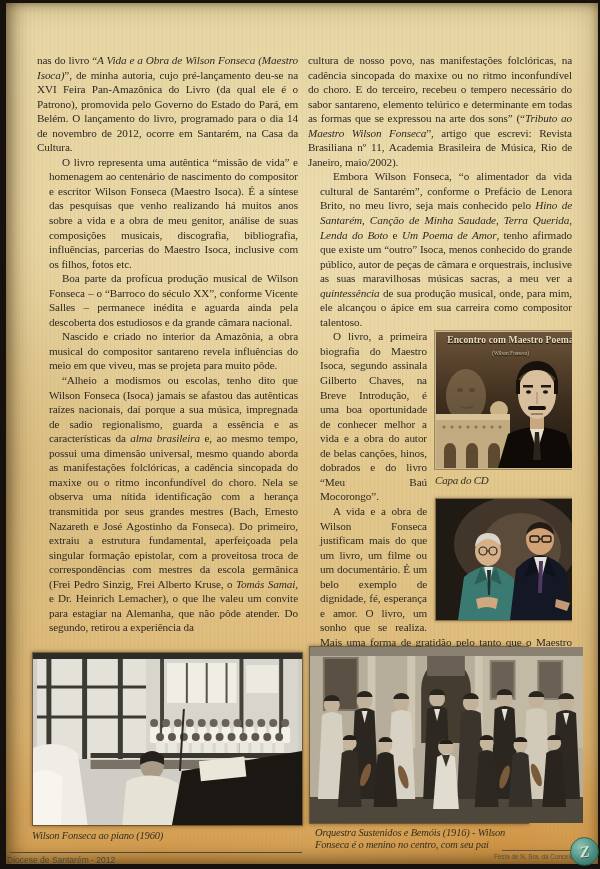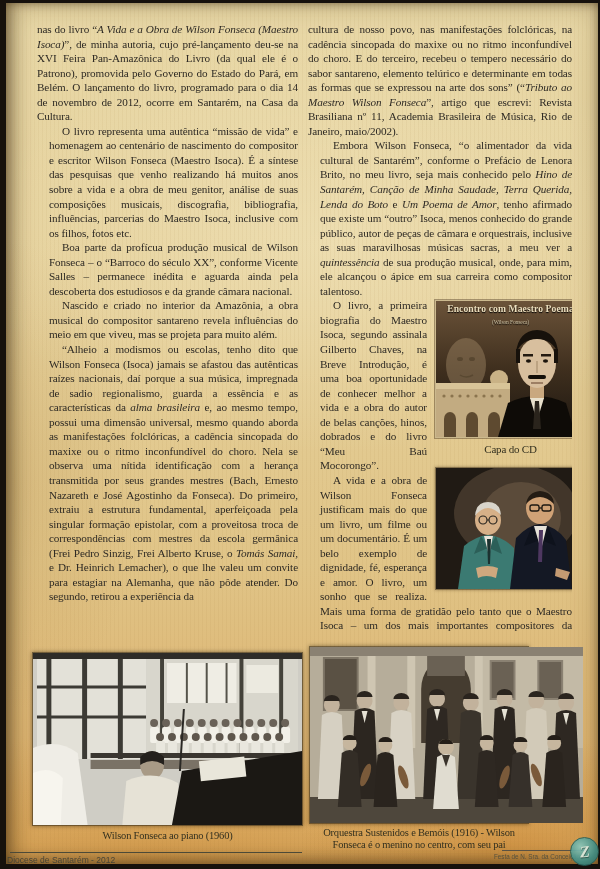--- a/index.html
+++ b/index.html
@@ -21,21 +21,21 @@
       inset 12px 0 18px -8px rgba(40,25,5,.5),
       inset -6px 0 10px -6px rgba(40,25,5,.3),
       inset 0 -10px 16px -7px rgba(40,25,5,.4),
       inset 0 6px 10px -6px rgba(40,25,5,.35);
   }
   .grain{
     position:absolute;inset:0;pointer-events:none;
     background:repeating-linear-gradient(90deg, rgba(140,95,30,.05) 0 1px, transparent 1px 4px);
   }
   .col{
-    position:absolute;top:22px;overflow:hidden;
+    position:absolute;top:53px;overflow:hidden;
     font-size:11.2px;line-height:14.55px;letter-spacing:-0.1px;
     color:#2e2a24;text-align:justify;
   }
   #col-left{left:37px;width:261px;height:613px;}
   #col-right{left:308px;width:264px;height:610px;}
   .para{margin:0;}
   .para.ind{text-indent:13px;margin-left:12px;}
   .para em{font-style:italic;}
   
   .float-imgs{float:right;width:151px;margin:2px -14px 2px 8px;}
@@ -47,21 +47,21 @@
   .cd-title{
     position:absolute;top:3px;left:0;right:0;text-align:center;
     font-weight:bold;font-size:9.6px;line-height:10px;color:#ecdfbe;
     letter-spacing:0.1px;text-shadow:0 1px 1px #000;font-style:normal;
   }
   .cd-sub{
     position:absolute;top:14px;left:0;right:0;text-align:center;
     font-size:5.5px;color:#cfc3a4;text-shadow:0 1px 1px #000;
   }
   .caption{
-    text-align:center;color:#33301f;
+    font-style:italic;text-align:left;color:#33301f;
     letter-spacing:-0.2px;text-indent:0;
   }
   .cd-caption{font-size:11px;margin:4px 0 10px 0;}
   .photo-wv{width:149px;height:121px;border:1px solid rgba(40,28,12,.5);box-shadow:0 0 3px rgba(50,30,10,.4);}
   .photo-wv svg{display:block;}
   .wv-caption{font-size:10px;margin-top:3px;white-space:nowrap;}
   
   .photo-block{position:absolute;}
   #piano-block{left:32px;top:652px;width:271px;}
   #orch-block{left:309px;top:646px;width:220px;}
@@ -94,21 +94,21 @@
 <body>
 
 <div class="page">
   <div class="grain"></div>
 </div>
 
 <div id="col-left" class="col">
   <p class="para"><span>nas do livro “</span><em>A Vida e a Obra de Wilson Fonseca (Maestro Isoca)</em><span>”, de minha autoria, cujo pré-lançamento deu-se na XVI Feira Pan-Amazônica do Livro (da qual ele é o Patrono), promovida pelo Governo do Estado do Pará, em Belém. O lançamento do livro, programado para o dia 14 de novembro de 2012, ocorre em Santarém, na Casa da Cultura.</span></p>
   <p class="para ind"><span>O livro representa uma autêntica “missão de vida” e homenagem ao centenário de nascimento do compositor e escritor Wilson Fonseca (Maestro Isoca). É a síntese das pesquisas que venho realizando há muitos anos sobre a vida e a obra de meu genitor, análise de suas composições musicais, discografia, bibliografia, influências, parcerias do Maestro Isoca, inclusive com os filhos, fotos etc.</span></p>
   <p class="para ind"><span>Boa parte da profícua produção musical de Wilson Fonseca – o “Barroco do século XX”, conforme Vicente Salles – permanece inédita e aguarda ainda pela descoberta dos estudiosos e da grande câmara nacional.</span></p>
-  <p class="para ind"><span>Nascido e criado no interior da Amazônia, a obra musical do compositor santareno revela influências do meio em que viveu, mas se projeta para muito além.</span></p>
+  <p class="para ind"><span>Nascido e criado no interior da Amazônia, a obra musical do compositor santareno revela influências do meio em que viveu, mas se projeta para muito pôde.</span></p>
   <p class="para ind"><span>“Alheio a modismos ou escolas, tenho dito que Wilson Fonseca (Isoca) jamais se afastou das autênticas raízes nacionais, daí porque a sua música, impregnada de sadio regionalismo, guarda a essência e as características da </span><em>alma brasileira</em><span> e, ao mesmo tempo, possui uma dimensão universal, mesmo quando aborda as manifestações folclóricas, a cadência sincopada do maxixe ou o ritmo inconfundível do choro. Nela se observa uma nítida identificação com a herança transmitida por seus grandes mestres (Bach, Ernesto Nazareth e José Agostinho da Fonseca). Do primeiro, extraiu a estrutura fundamental, aperfeiçoada pela singular formação epistolar, com a proveitosa troca de correspondências com mestres da escola germânica (Frei Pedro Sinzig, Frei Alberto Kruse, o </span><em>Tomás Samai,</em><span> e Dr. Heinrich Lemacher), o que lhe valeu um convite para estagiar na Alemanha, que não pôde atender. Do segundo, retirou a experiência da</span></p>
 </div>
 
 <div id="col-right" class="col">
   <p class="para"><span>cultura de nosso povo, nas manifestações folclóricas, na cadência sincopada do maxixe ou no ritmo inconfundível do choro. E do terceiro, recebeu o tempero necessário do sabor santareno, elemento telúrico e determinante em todas as formas que se expressou na arte dos sons” (“</span><em>Tributo ao Maestro Wilson Fonseca</em><span>”, artigo que escrevi: Revista Brasiliana nº 11, Academia Brasileira de Música, Rio de Janeiro, maio/2002).</span></p>
   <p class="para ind"><span>Embora Wilson Fonseca, “o alimentador da vida cultural de Santarém”, conforme o Prefácio de Lenora Brito, no meu livro, seja mais conhecido pelo </span><em>Hino de Santarém, Canção de Minha Saudade, Terra Querida, Lenda do Boto</em><span> e </span><em>Um Poema de Amor</em><span>, tenho afirmado que existe um “outro” Isoca, menos conhecido do grande público, autor de peças de câmara e orquestrais, inclusive as suas maravilhosas músicas sacras, a meu ver a </span><em>quintessência</em><span> de sua produção musical, onde, para mim, ele alcançou o ápice em sua carreira como compositor talentoso.</span></p>
 
   <div class="float-imgs">
 
     <div class="cd-cover">

